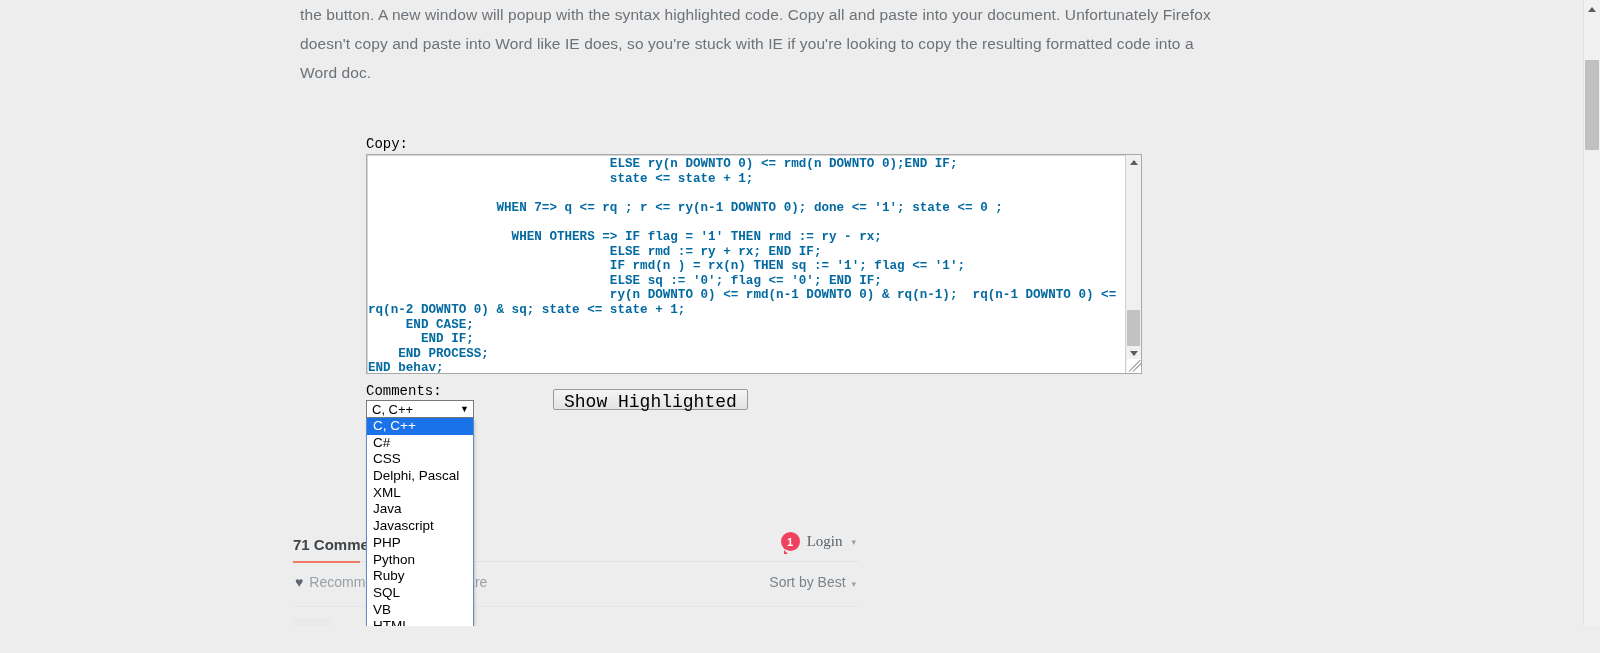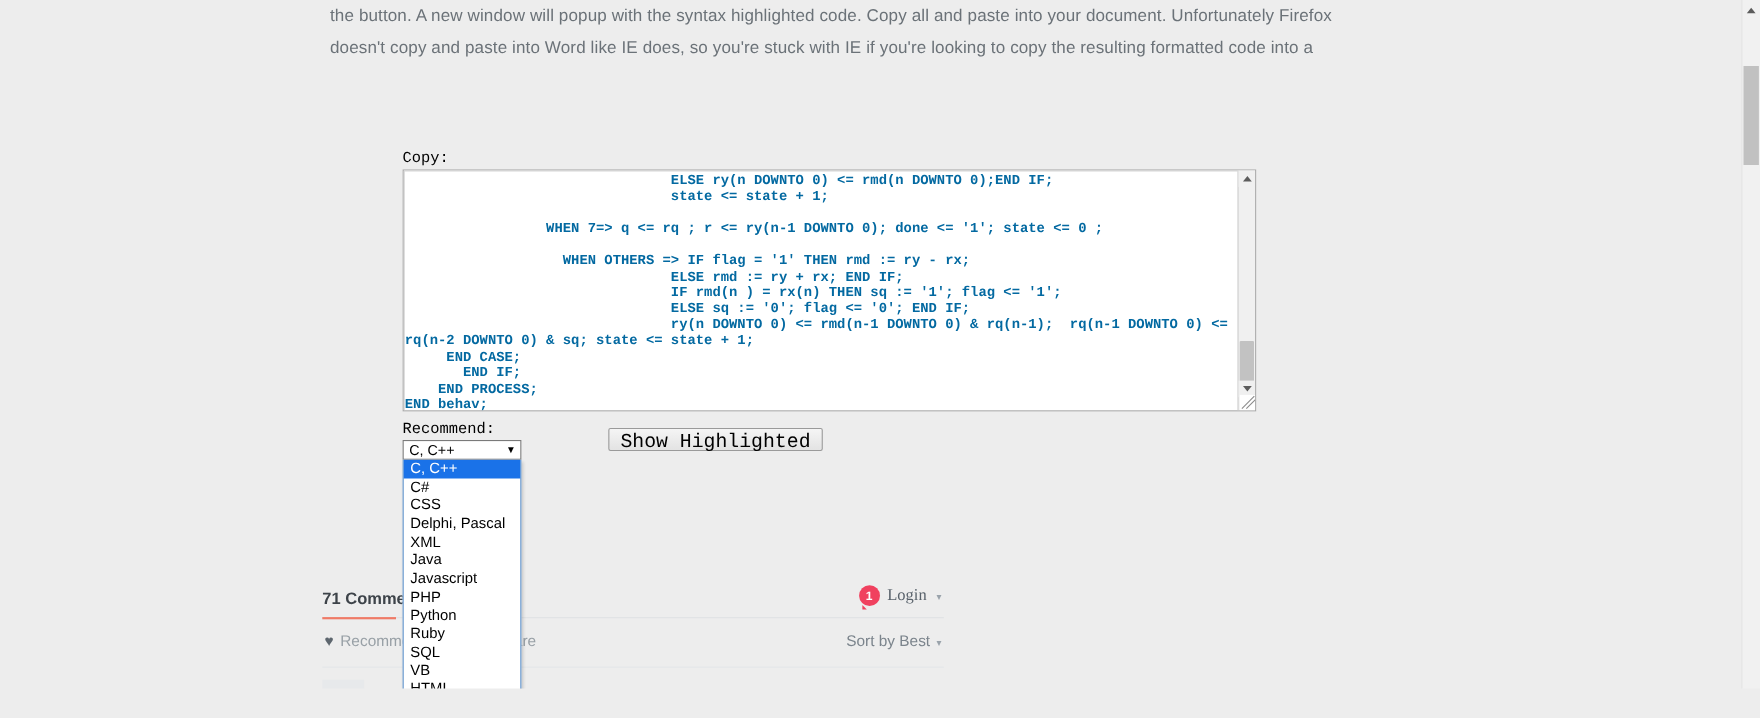--- a/index.html
+++ b/index.html
@@ -423,20 +423,21 @@
   }
 </style>
 </head>
 <body>
 
 <div id="page">
 
   <div class="article">
     <p>the button. A new window will popup with the syntax highlighted code. Copy all and paste into your document. Unfortunately Firefox</p>
     <p>doesn't copy and paste into Word like IE does, so you're stuck with IE if you're looking to copy the resulting formatted code into a</p>
+    <p>Word doc.</p>
   </div>
 
   <div class="code-widget">
     <div class="code-label">Copy:</div>
     <div class="code-area">
       <pre class="code-text">                                ELSE ry(n DOWNTO 0) &lt;= rmd(n DOWNTO 0);END IF;
                                 state &lt;= state + 1;
 
                  WHEN 7=&gt; q &lt;= rq ; r &lt;= ry(n-1 DOWNTO 0); done &lt;= '1'; state &lt;= 0 ;
 
@@ -458,21 +459,21 @@
         <div class="ta-thumb"></div>
         <div class="ta-arrow down">
             <i></i>
           </div>
       </div>
       <div class="ta-resize"></div>
     </div>
   </div>
 
   <div class="lang-row">
-    <div class="lang-label">Recommend:</div>
+    <div class="lang-label">Comments:</div>
 
     <div class="select-box">
       <span>C, C++</span>
       <span class="select-arrow">▼</span>
     </div>
 
     <button class="btn-show">Show Highlighted</button>
   </div>
 
   <div class="dropdown">

